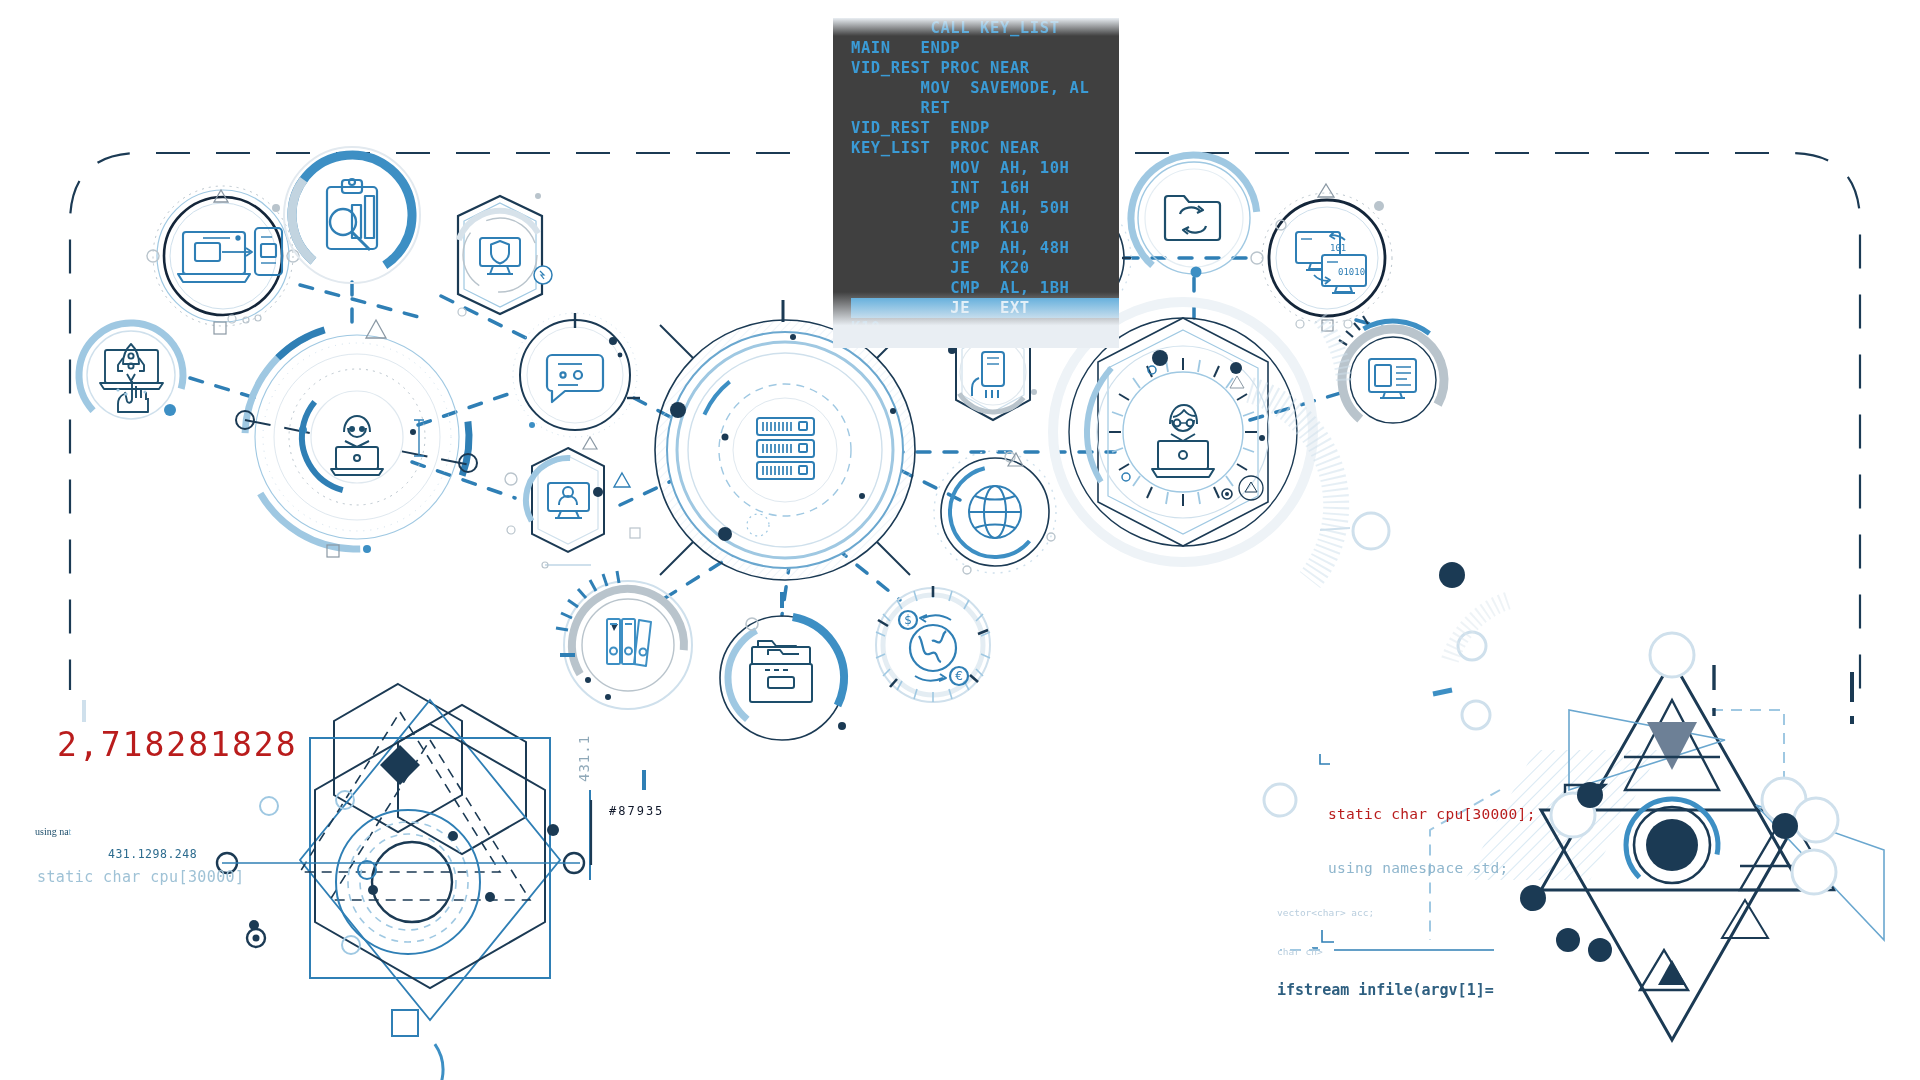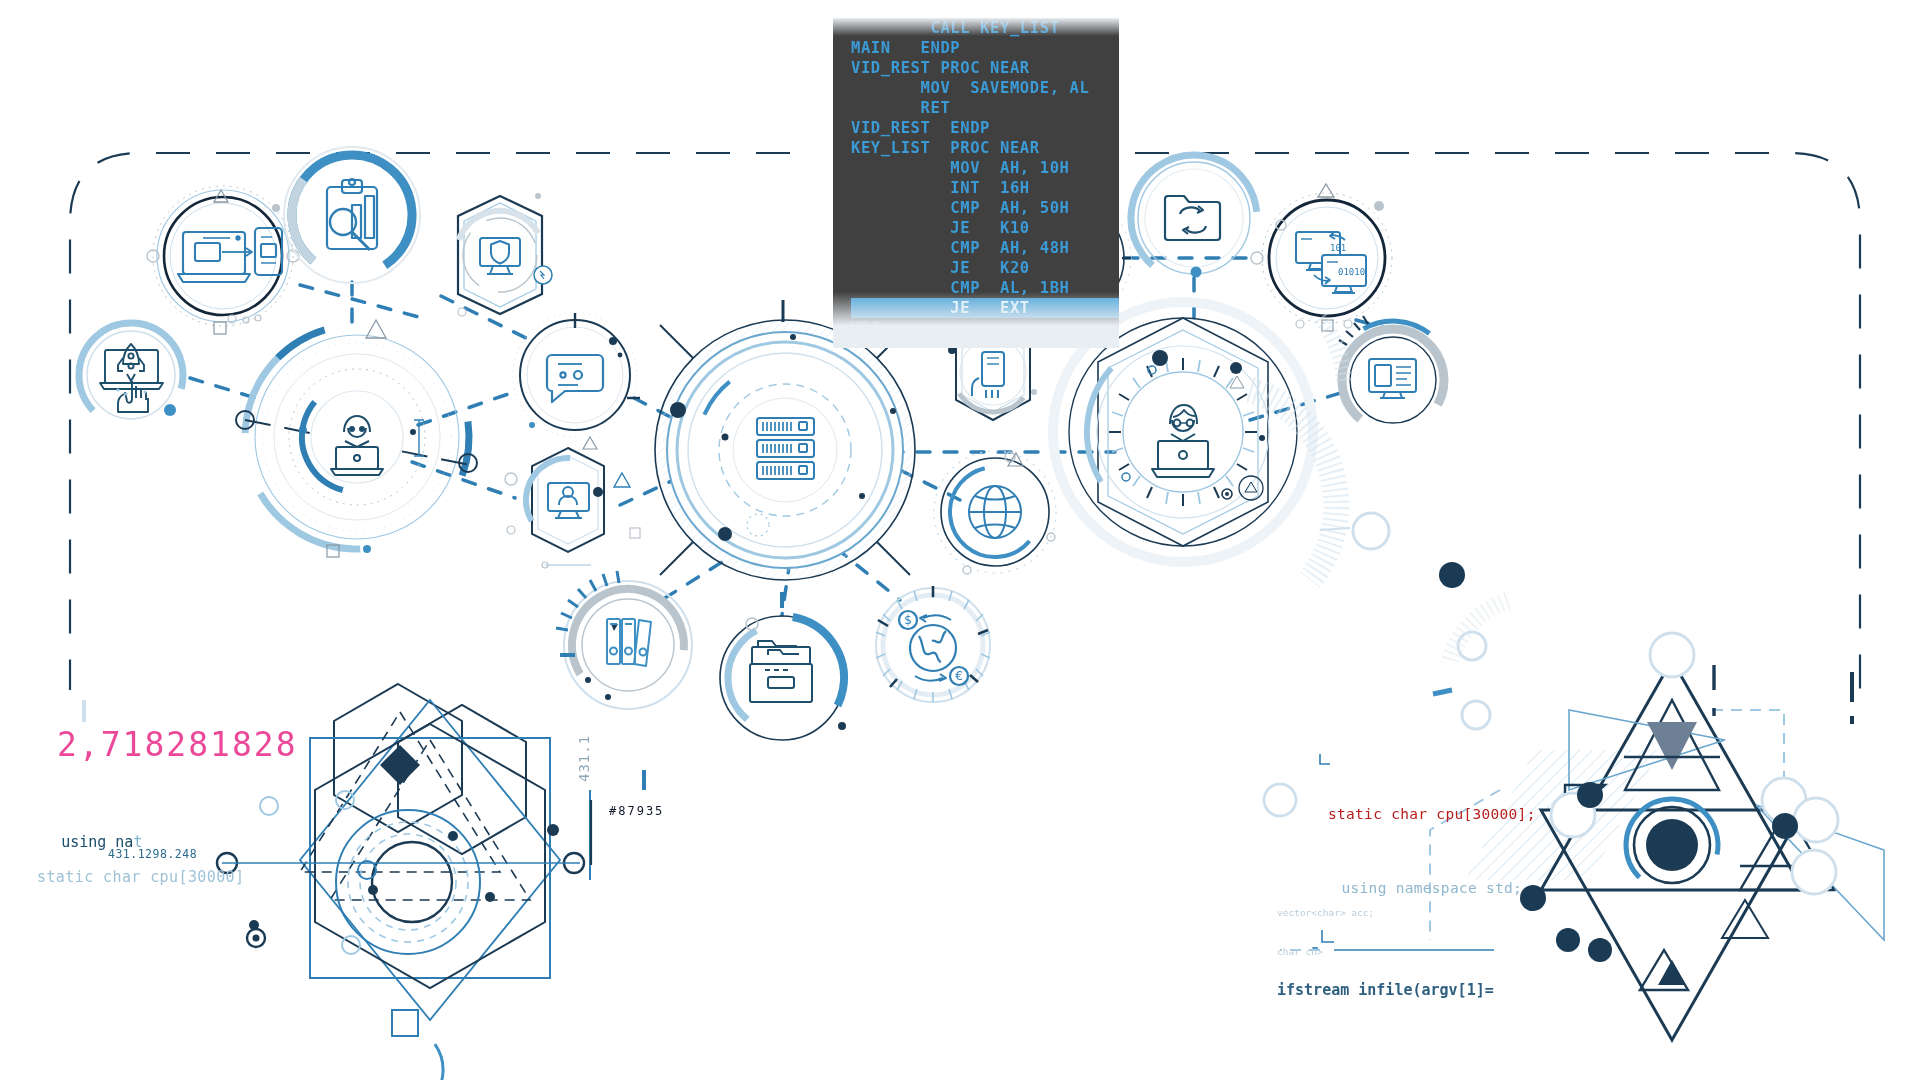--- a/index.html
+++ b/index.html
@@ -20,32 +20,32 @@
     color:#3a9bd6;white-space:pre;
   }
   .code-hl{background:#4ba3d8;color:#dff0fa;display:block;}
   .code-fade-top{position:absolute;left:0;top:0;width:100%;height:18px;
     background:linear-gradient(#e9eef3,rgba(233,238,243,0));pointer-events:none;}
   .code-fade-bot{position:absolute;left:0;bottom:0;width:100%;height:56px;
     background:linear-gradient(rgba(233,238,243,0),#e9eef3 60%);pointer-events:none;}
 
   
   .txt{position:absolute;white-space:pre;font-family:"DejaVu Sans Mono", monospace;}
-  .t-e{left:57px;top:725px;font-size:33px;letter-spacing:2px;color:#ec4899;}
-  .t-usingnat{left:25px;top:815px;font-size:15px;color:#1d4e6b;}
+  .t-e{left:57px;top:725px;font-size:33px;letter-spacing:2px;color:#b91c1c;}
+  .t-usingnat{left:25px;top:815px;font-size:10px;color:#1d4e6b;font-family:Liberation Serif, serif;}
   .t-usingnat .dim{color:#7fb3cf;}
   .t-431{left:108px;top:847px;font-size:11.5px;color:#2c6b8e;letter-spacing:.5px;}
   .t-static-l{left:37px;top:868px;font-size:15px;color:#9fc2d6;letter-spacing:.4px;}
   .t-431v{left:576px;top:782px;font-size:14px;color:#8fa8b8;letter-spacing:1px;
           transform:rotate(-90deg);transform-origin:left top;}
   .t-hash{left:609px;top:804px;font-size:12px;color:#0f172a;letter-spacing:2px;}
 
   .code-br{position:absolute;left:1328px;top:768px;}
   .code-br .l1{font-size:14.5px;color:#b91c1c;letter-spacing:.3px;}
-  .code-br .l2{font-size:14.5px;color:#8fb6cd;letter-spacing:.3px;margin-top:20px;text-align:center;}
+  .code-br .l2{font-size:14.5px;color:#8fb6cd;letter-spacing:.3px;margin-top:0;}
   .code-br2{position:absolute;left:1277px;top:880px;line-height:13px;}
   .code-br2 .s1{font-size:9.5px;color:#b9cede;}
   .code-br2 .s2{font-size:9.5px;color:#b9cede;}
   .code-br2 .s3{font-size:15px;color:#2e5f80;font-weight:bold;}
   .txt div{font-family:"DejaVu Sans Mono", monospace;white-space:pre;}
 </style>
 </head>
 <body>
 
 <div id="stage">

